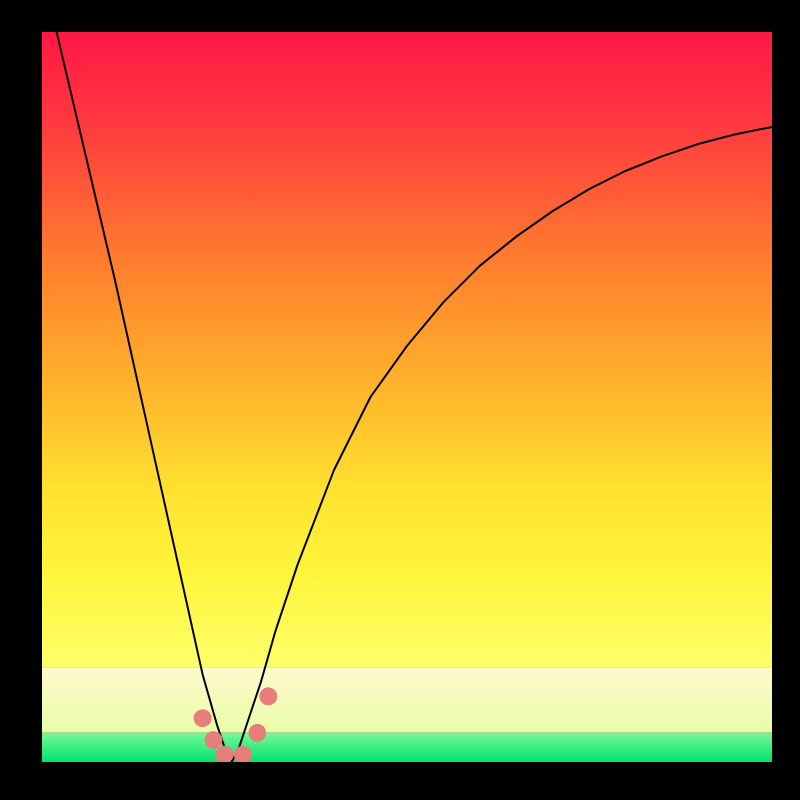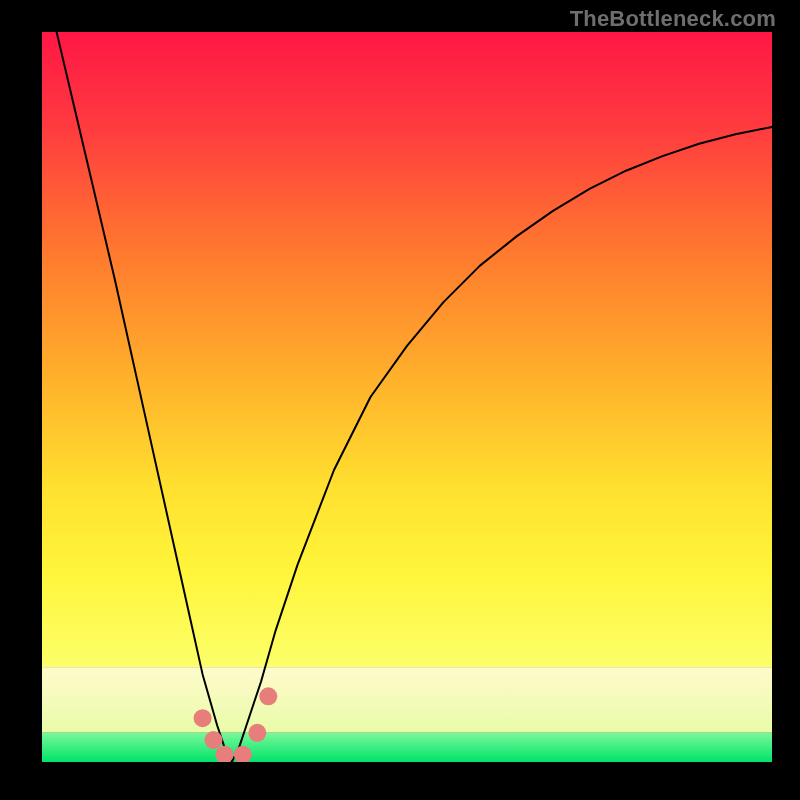--- a/index.html
+++ b/index.html
@@ -34,21 +34,20 @@
     font-weight: 600;
     color: #6e6e6e;
     letter-spacing: 0.2px;
   }
   svg { display: block; }
 </style>
 </head>
 <body>
 
 <div class="frame">
-  <div class="watermark">TheBottleneck.com</div>
 
   <div class="plot-area">
     <svg id="chart-svg" width="730" height="730" viewBox="0 0 730 730">
         <defs>
           <linearGradient id="bg-grad" x1="0" y1="0" x2="0" y2="1">
             <stop offset="0%" stop-color="#ff1745"></stop>
             <stop offset="15%" stop-color="#ff3b3f"></stop>
             <stop offset="35%" stop-color="#ff7a2e"></stop>
             <stop offset="55.00000000000001%" stop-color="#ffb22b"></stop>
             <stop offset="72%" stop-color="#ffe12f"></stop>

